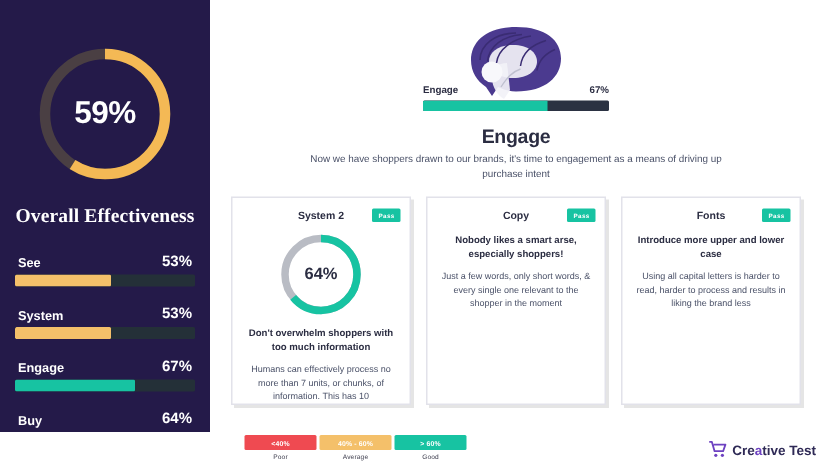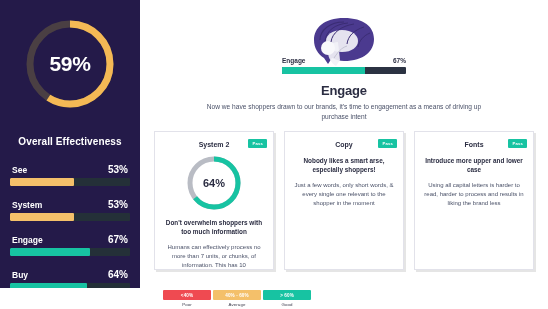--- a/index.html
+++ b/index.html
@@ -9,35 +9,35 @@
     background: #ffffff;
     overflow: hidden;
   }
   .page { position: relative; width: 548px; height: 309px; background:#fff; }
 
   
   .sidebar {
     position: absolute; left: 0; top: 0;
     width: 140px; height: 300px;
     background: #241a49;
-    padding: 12px 10px 0 10px;
+    padding: 24px 10px 0 10px;
   }
   .donut-wrap {
     position: relative; width: 96px; height: 96px; margin: 4px auto 0 auto;
   }
   .donut-wrap svg { display:block; }
   .donut-center {
     position: absolute; inset: 0; display:flex;
     align-items:center; justify-content:center;
     font-size: 21px; font-weight: bold; color:#ffffff;
     letter-spacing: -0.3px;
   }
   .overall-label {
-    text-align:center; color:#ffffff; font-size:10px; font-weight:bold;
-    margin-top: 24px; letter-spacing: 0.1px;
+    text-align:center; color:#ffffff; font-size:13px; font-weight:bold;
+    margin-top: 12px; letter-spacing: 0.1px; font-family: Liberation Serif, serif;
   }
 
   .metrics { margin-top: 17px; }
   .metric { margin-bottom: 13px; }
   .metric-top {
     display:flex; justify-content:space-between; align-items:flex-end;
     margin-bottom: 3px; padding: 0 2px;
   }
   .metric-name { color:#ffffff; font-size:8.5px; font-weight:bold; }
   .metric-val  { color:#ffffff; font-size:10px; font-weight:bold; }
@@ -268,14 +268,22 @@
     <div class="legend-item">
       <div class="legend-chip" style="background: rgb(244, 192, 106);">40% - 60%</div>
       <div class="legend-cap">Average</div>
     </div>
     <div class="legend-item">
       <div class="legend-chip" style="background: rgb(23, 195, 162);">&gt; 60%</div>
       <div class="legend-cap">Good</div>
     </div>
   </div>
 
+  <div class="brand">
+    <svg width="13" height="13" viewBox="0 0 16 16">
+      <path d="M1 2 h2.2 l2.2 7.6 h7 l1.9 -5.4 h-9.6" fill="none" stroke="#6e42c1" stroke-width="1.5" stroke-linejoin="round"></path>
+      <circle cx="6.4" cy="13" r="1.3" fill="#6e42c1"></circle>
+      <circle cx="11.8" cy="13" r="1.3" fill="#6e42c1"></circle>
+    </svg>
+    <span class="brand-text"><span>Cre</span><span class="accent">a</span><span>tive Test</span></span>
+  </div>
 
 </div>
 
 </body></html>

